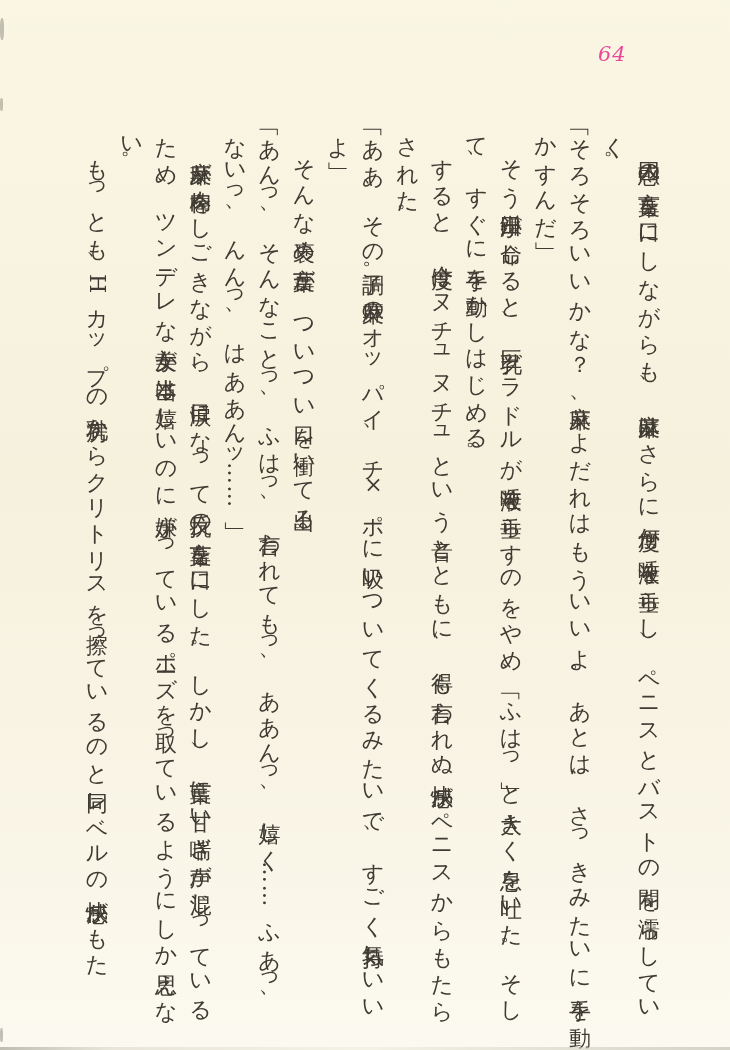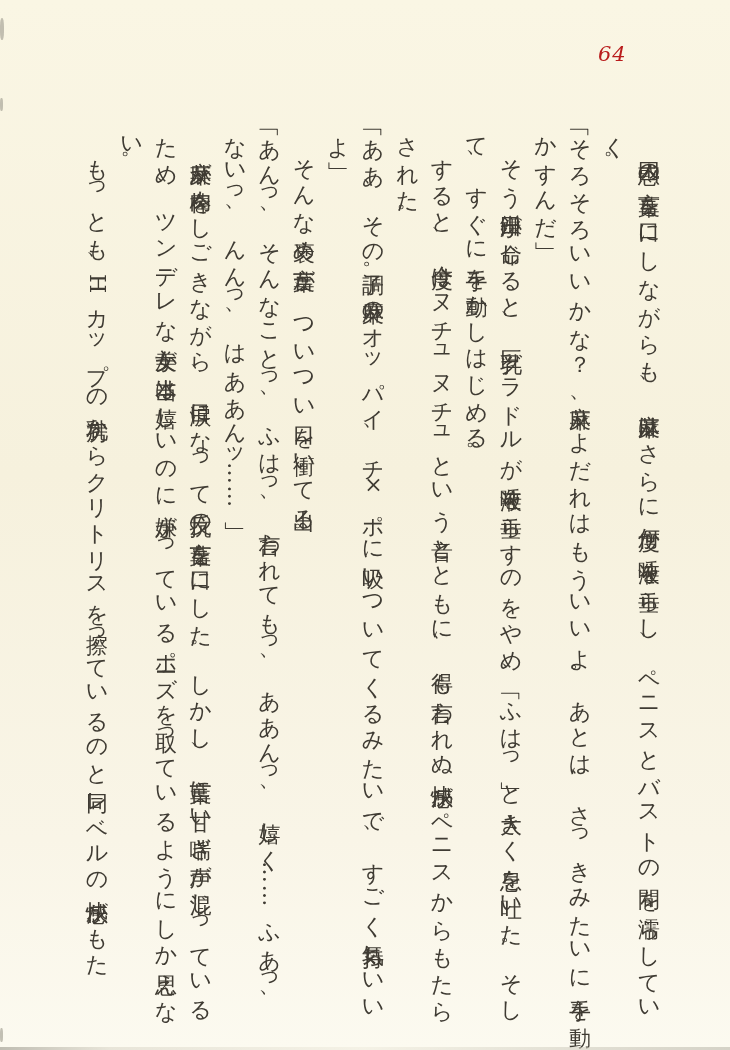--- a/index.html
+++ b/index.html
@@ -18,21 +18,21 @@
     width: 730px;
     height: 1050px;
   }
   .page-number {
     position: absolute;
     top: 42px;
     left: 598px;
     font-style: italic;
     font-size: 21px;
     letter-spacing: 1px;
-    color: #b91c1c;
+    color: #ec4899;
   }
   .text-block {
     position: absolute;
     top: 122px;
     right: 64px;
     height: 890px;
     writing-mode: vertical-rl;
     text-orientation: mixed;
     font-size: 22px;
     line-height: 34.5px;

